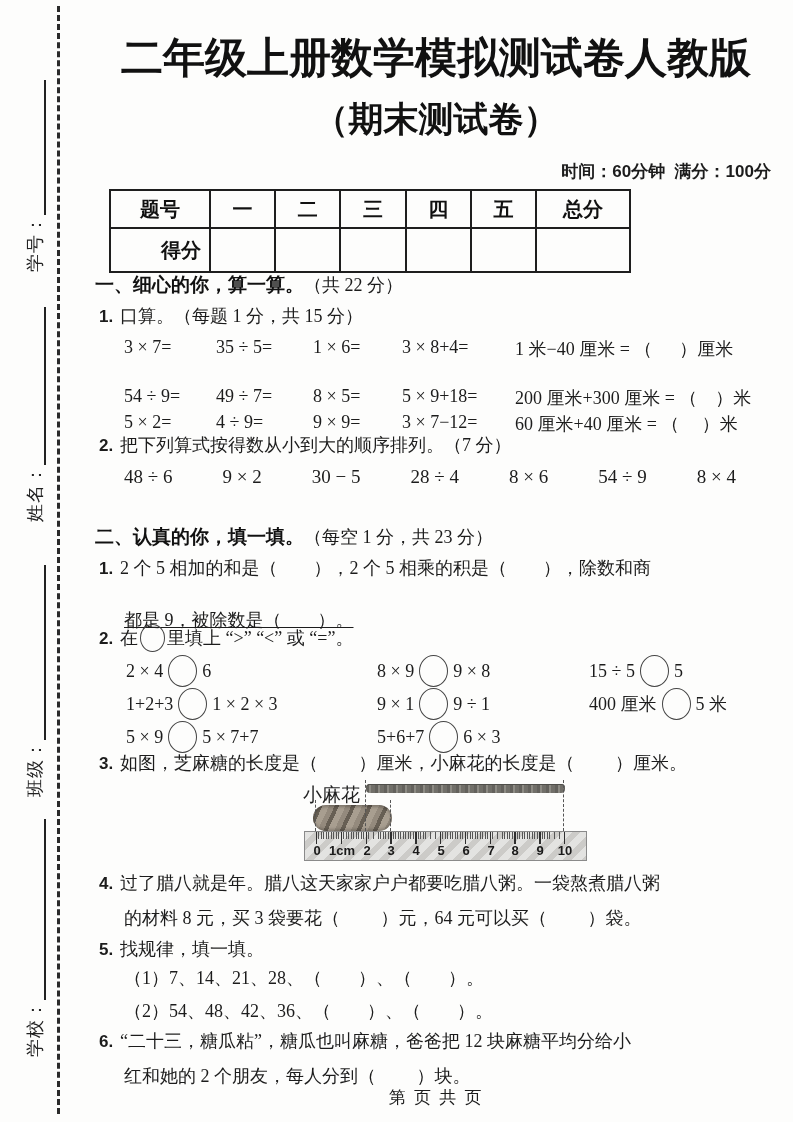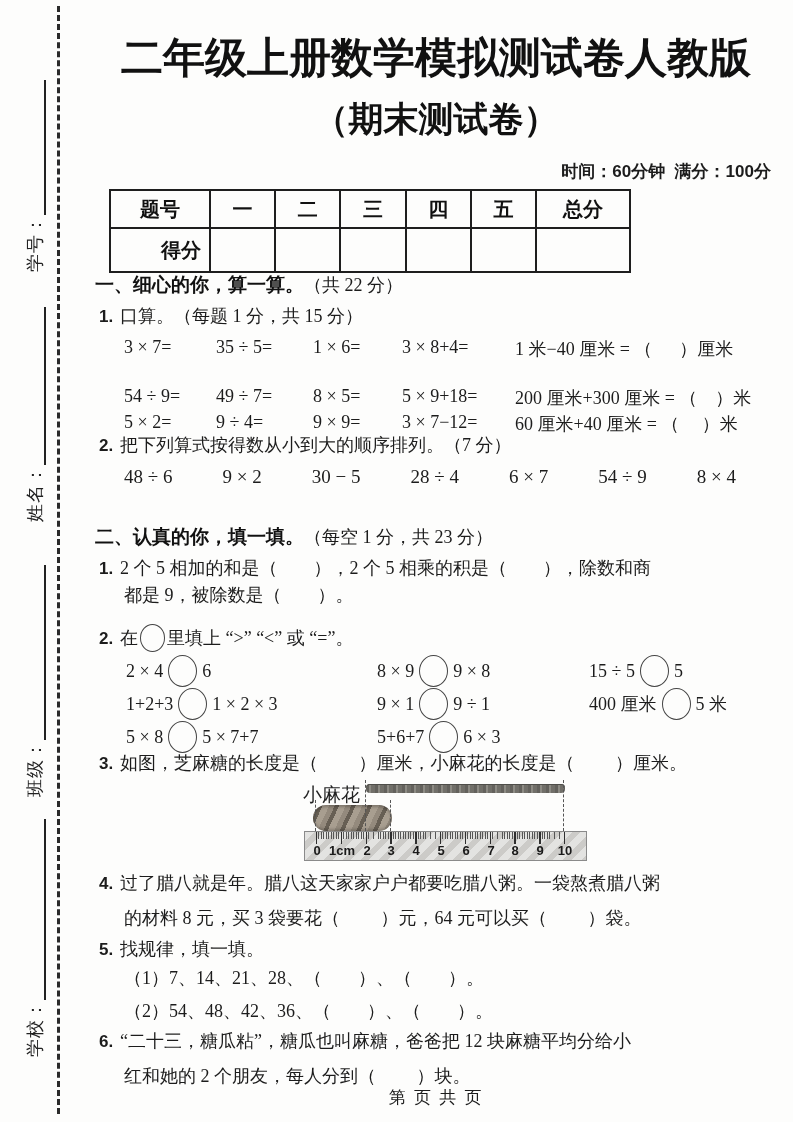--- a/index.html
+++ b/index.html
@@ -139,49 +139,49 @@
     </div>
     <div class="blk calc-row" style="top:386px;">
       <span class="pre">54 ÷ 9=</span>
       <span class="pre">49 ÷ 7=</span>
       <span class="pre">8 × 5=</span>
       <span class="pre">5 × 9+18=</span>
       <span class="pre">200 厘米+300 厘米 = （　）米</span>
     </div>
     <div class="blk calc-row" style="top:380px;margin-top:32px;">
       <span class="pre">5 × 2=</span>
-      <span class="pre">9 ÷ 4=</span>
+      <span class="pre">4 ÷ 9=</span>
       <span class="pre">9 × 9=</span>
       <span class="pre">3 × 7−12=</span>
       <span class="pre">60 厘米+40 厘米 = （　 ）米</span>
     </div>
 
     <div class="blk qline" style="top:434px;">
       <span class="qnum">2.</span>
       <span class="qtext">把下列算式按得数从小到大的顺序排列。（7 分）</span>
     </div>
     <div class="blk expr-row" style="top:466px;">
       <span>48 ÷ 6</span>
       <span>9 × 2</span>
       <span>30 − 5</span>
       <span>28 ÷ 4</span>
-      <span>6 × 7</span>
+      <span>8 × 6</span>
       <span>54 ÷ 9</span>
       <span>8 × 4</span>
     </div>
 
     <div class="blk sec-head" style="top:524px;">
       <span class="hb">二、认真的你，填一填。</span><span class="hn">（每空 1 分，共 23 分）</span>
     </div>
 
     <div class="blk qline" style="top:557px;">
       <span class="qnum">1.</span>
       <span class="qtext">2 个 5 相加的和是（　　），2 个 5 相乘的积是（　　），除数和商</span>
     </div>
-    <div class="blk qline indent" style="top:584px;">
+    <div class="blk qline indent" style="top:609px;text-decoration:underline;">
       <span class="qtext">都是 9，被除数是（　　）。</span>
     </div>
 
     <div class="blk qline" style="top:624px;align-items:center;">
       <span class="qnum">2.</span>
       <span class="qtext">在</span>
       <span class="circ small"></span>
       <span class="qtext">里填上 “&gt;” “&lt;” 或 “=”。</span>
     </div>
 
@@ -189,21 +189,21 @@
       <span class="cmp" style="left:31px;"><span class="pre">2 × 4</span><span class="circ"></span><span class="pre">6</span></span>
       <span class="cmp" style="left:282px;align-items:center;"><span class="pre">8 × 9</span><span class="circ"></span><span class="pre">9 × 8</span></span>
       <span class="cmp" style="left:494px;"><span class="pre">15 ÷ 5</span><span class="circ"></span><span class="pre">5</span></span>
     </div>
     <div class="blk cmp-row" style="top:688px;">
       <span class="cmp" style="left:31px;"><span class="pre">1+2+3</span><span class="circ"></span><span class="pre">1 × 2 × 3</span></span>
       <span class="cmp" style="left:282px;"><span class="pre">9 × 1</span><span class="circ"></span><span class="pre">9 ÷ 1</span></span>
       <span class="cmp" style="left:494px;"><span class="pre">400 厘米</span><span class="circ"></span><span class="pre">5 米</span></span>
     </div>
     <div class="blk cmp-row" style="top:721px;">
-      <span class="cmp" style="left:31px;"><span class="pre">5 × 8</span><span class="circ"></span><span class="pre">5 × 7+7</span></span>
+      <span class="cmp" style="left:31px;"><span class="pre">5 × 9</span><span class="circ"></span><span class="pre">5 × 7+7</span></span>
       <span class="cmp" style="left:282px;"><span class="pre">5+6+7</span><span class="circ"></span><span class="pre">6 × 3</span></span>
     </div>
 
     <div class="blk qline" style="top:752px;">
       <span class="qnum">3.</span>
       <span class="qtext">如图，芝麻糖的长度是（　　 ）厘米，小麻花的长度是（　　 ）厘米。</span>
     </div>
 
     <div class="figure">
       <span class="fig-label" style="left:2px;top:4px;">小麻花</span>

